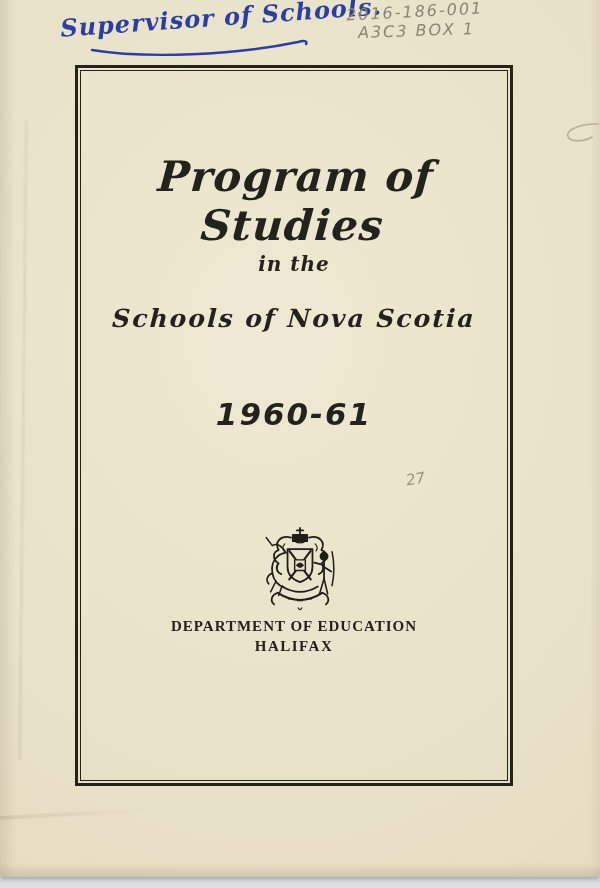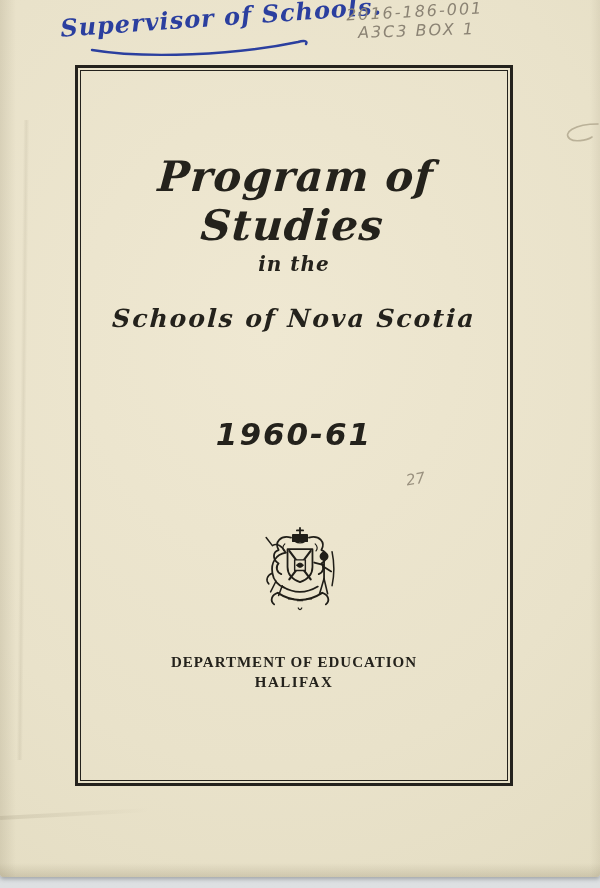--- a/index.html
+++ b/index.html
@@ -78,27 +78,27 @@
     font-size:20px;letter-spacing:1px;
   }
   .region{
     top:304px;
     font-family:"DejaVu Serif", serif;
     font-style:italic;font-weight:bold;
     font-size:25px;letter-spacing:2px;
     transform:skewX(-3deg);
   }
   .school-year{
-    top:416px;
+    top:396px;
     font-family:"DejaVu Sans", sans-serif;
     font-style:italic;font-weight:bold;
     font-size:31px;letter-spacing:2px;
   }
   .emblem{position:absolute;left:255px;top:526px;}
-  .imprint{top:654px;font-family:"Liberation Serif", serif;font-weight:bold;}
+  .imprint{top:618px;font-family:"Liberation Serif", serif;font-weight:bold;}
   .imprint .dept{font-size:15px;letter-spacing:1px;}
   .imprint .city{font-size:15px;letter-spacing:1.5px;margin-top:3px;}
   .imprint .print-year{font-size:12px;letter-spacing:1px;margin-top:5px;}
 </style>
 </head>
 <body>
 
 <div class="screenshot">
   <div class="paper">
 

